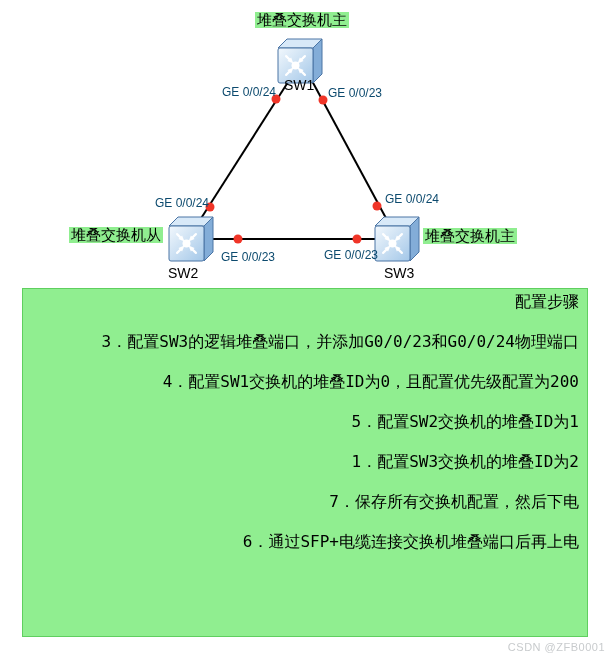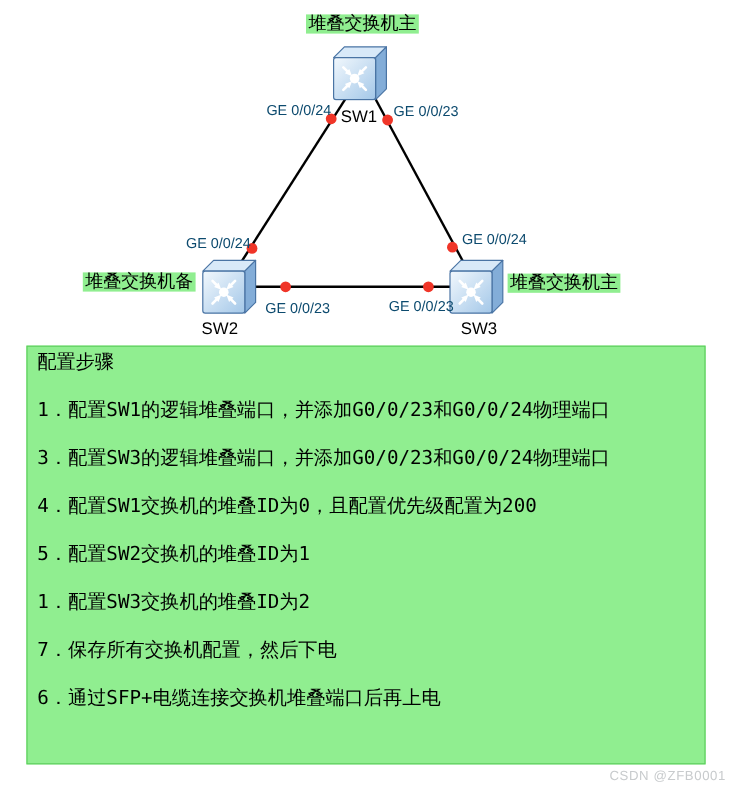--- a/index.html
+++ b/index.html
@@ -15,35 +15,36 @@
   .icon-sw2 { left:167px; top:214px; }
   .icon-sw3 { left:373px; top:214px; }
   .role-label {
     position:absolute; z-index:3; background:var(--green); color:#000;
     font-size:15px; line-height:16px; padding:0 2px; white-space:nowrap;
   }
   .label-master { left:255px; top:12px; }
   .label-backup { left:69px;  top:227px; }
   .label-slave  { left:423px; top:228px; }
   .node-name { position:absolute; z-index:3; font-size:14px; color:#000; white-space:nowrap; }
-  .name-sw1 { left:284px; top:89px;text-align:right; }
+  .name-sw1 { left:284px; top:77px;text-align:right; }
   .name-sw2 { left:168px; top:265px; }
   .name-sw3 { left:384px; top:265px;text-align:center; }
   .port-label { position:absolute; z-index:3; font-size:12px; color:#0c4a6e; white-space:nowrap; }
   .pl-sw1-l { left:222px; top:85px; }
   .pl-sw1-r { left:328px; top:86px; }
   .pl-sw2-u { left:155px; top:196px; }
   .pl-sw3-u { left:385px; top:192px; }
   .pl-sw2-r { left:221px; top:250px; }
   .pl-sw3-l { left:324px; top:248px; }
   .steps-panel {
     position:absolute; left:22px; top:288px; width:566px; height:349px;
     box-sizing:border-box; background:var(--green);
     border:1px solid var(--panel-border); padding:3px 8px; z-index:2;
     font-family:"DejaVu Sans Mono","Liberation Mono",monospace;
+    text-align:right;
   }
   .steps-title { font-size:16px; line-height:19px; color:#000; }
   .step { margin-top:21px; font-size:16px; line-height:19px; color:#000; white-space:nowrap; }
   .watermark {
     position:absolute; right:4px; top:641px; z-index:1;
     font-size:11px; color:var(--watermark); letter-spacing:0.5px;
   }
 </style>
 </head>
 <body>
@@ -92,39 +93,38 @@
         <use href="#switch-sym"></use>
       </svg>
     <svg class="node-icon icon-sw2" viewBox="0 0 48 48">
         <use href="#switch-sym"></use>
       </svg>
     <svg class="node-icon icon-sw3" viewBox="0 0 48 48">
         <use href="#switch-sym"></use>
       </svg>
 
     <div class="role-label label-master">堆叠交换机主</div>
-    <div class="role-label label-backup">堆叠交换机备</div>
+    <div class="role-label label-backup">堆叠交换机从</div>
     <div class="role-label label-slave">堆叠交换机主</div>
 
     <div class="node-name name-sw1">SW1</div>
     <div class="node-name name-sw2">SW2</div>
     <div class="node-name name-sw3">SW3</div>
 
     <div class="port-label pl-sw1-l">GE 0/0/24</div>
     <div class="port-label pl-sw1-r">GE 0/0/23</div>
     <div class="port-label pl-sw2-u">GE 0/0/24</div>
     <div class="port-label pl-sw3-u">GE 0/0/24</div>
     <div class="port-label pl-sw2-r">GE 0/0/23</div>
     <div class="port-label pl-sw3-l">GE 0/0/23</div>
   </div>
 
   <div class="steps-panel">
     <div class="steps-title">配置步骤</div>
     <div id="steps-list">
-        <div class="step">1．配置SW1的逻辑堆叠端口，并添加G0/0/23和G0/0/24物理端口</div>
         <div class="step">3．配置SW3的逻辑堆叠端口，并添加G0/0/23和G0/0/24物理端口</div>
         <div class="step">4．配置SW1交换机的堆叠ID为0，且配置优先级配置为200</div>
         <div class="step">5．配置SW2交换机的堆叠ID为1</div>
         <div class="step">1．配置SW3交换机的堆叠ID为2</div>
         <div class="step">7．保存所有交换机配置，然后下电</div>
         <div class="step">6．通过SFP+电缆连接交换机堆叠端口后再上电</div>
       </div>
   </div>
 
   <div class="watermark">CSDN @ZFB0001</div>

